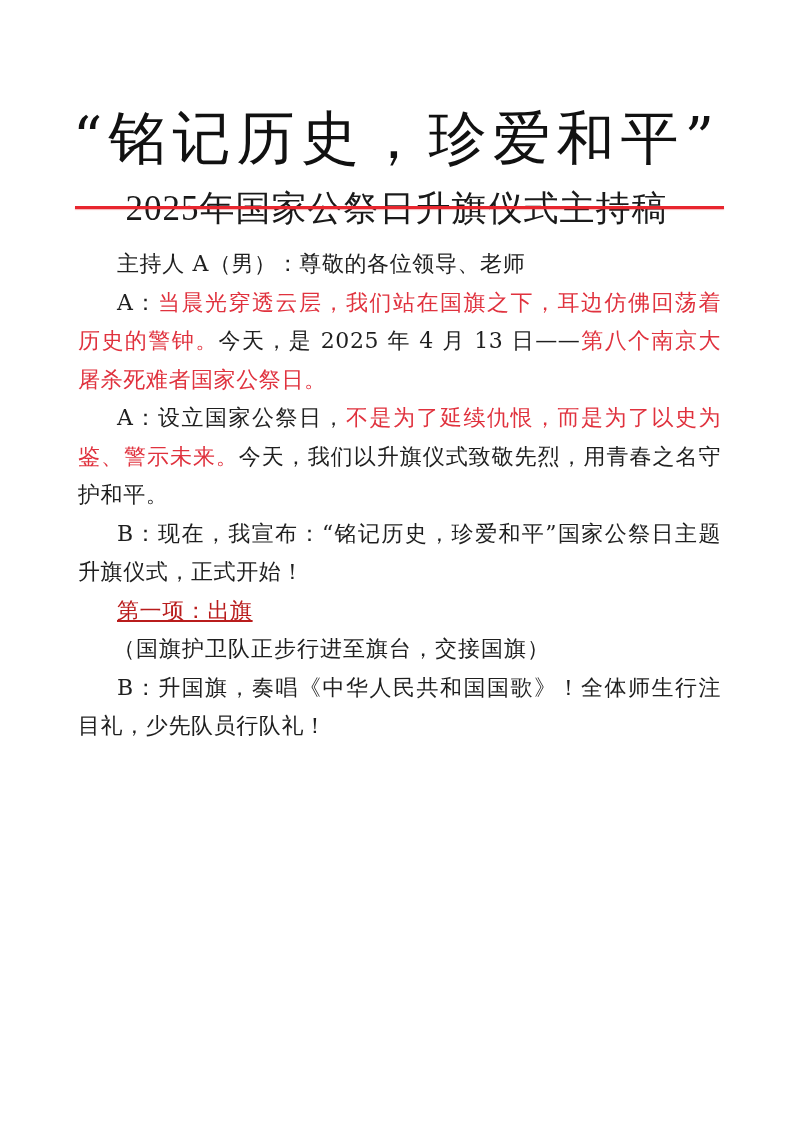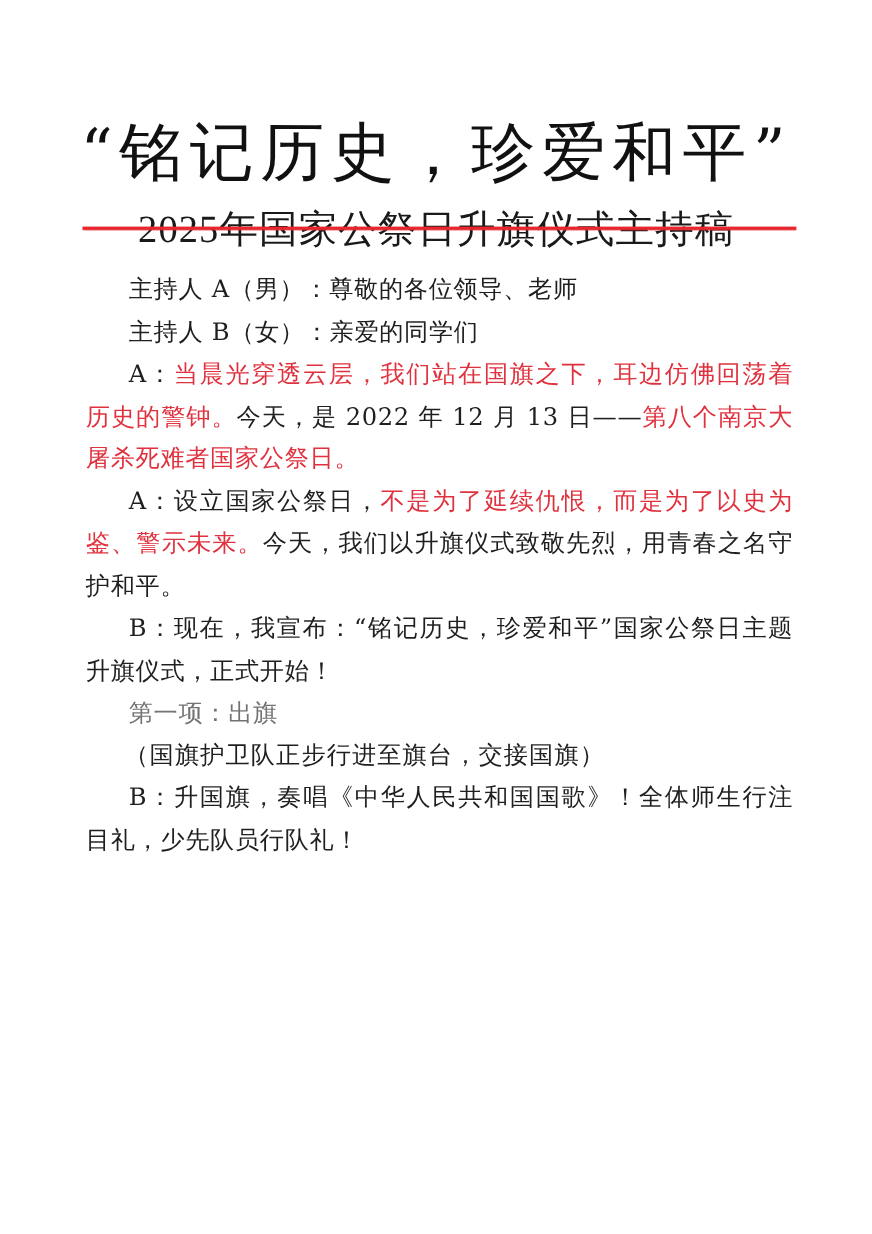--- a/index.html
+++ b/index.html
@@ -71,21 +71,21 @@
     font-family: "DejaVu Serif", "Liberation Serif", serif;
     color: #1f1f1f;
   }
   .p {
     margin: 0;
     text-indent: 39px;
     text-align: justify;
     letter-spacing: 0.6px;
   }
   .red { color: #e0323e; }
-  .blue { color: #737373; }
+  .blue { color: #b91c1c; text-decoration: underline; }
   .heading {
     margin: 0;
     text-indent: 39px;
     letter-spacing: 0.6px;
   }
   .stage {
     margin: 0;
     text-indent: 35px;
     letter-spacing: 1px;
   }
@@ -98,23 +98,20 @@
 
   <div class="subtitle-wrap">
     <h2 class="subtitle">2025年国家公祭日升旗仪式主持稿</h2>
     <div class="red-rule"></div>
   </div>
 
   <div class="body">
     <p class="p">
       <span>主持人 A（男）：尊敬的各位领导、老师</span>
     </p>
-    <p class="p">
-      <span>主持人 B（女）：亲爱的同学们</span>
-    </p>
-    <p class="p"><span>A：</span><span class="red">当晨光穿透云层，我们站在国旗之下，耳边仿佛回荡着历史的警钟。</span><span>今天，是 2022 年 12 月 13 日——</span><span class="red">第八个南京大屠杀死难者国家公祭日。</span></p>
+    <p class="p"><span>A：</span><span class="red">当晨光穿透云层，我们站在国旗之下，耳边仿佛回荡着历史的警钟。</span><span>今天，是 2025 年 4 月 13 日——</span><span class="red">第八个南京大屠杀死难者国家公祭日。</span></p>
     <p class="p"><span>A：设立国家公祭日，</span><span class="red">不是为了延续仇恨，而是为了以史为鉴、警示未来。</span><span>今天，我们以升旗仪式致敬先烈，用青春之名守护和平。</span></p>
     <p class="p"><span>B：现在，我宣布：“铭记历史，珍爱和平”国家公祭日主题升旗仪式，正式开始！</span></p>
     <p class="heading blue"><span>第一项：出旗</span></p>
     <p class="stage"><span>（国旗护卫队正步行进至旗台，交接国旗）</span></p>
     <p class="p"><span>B：升国旗，奏唱《中华人民共和国国歌》！全体师生行注目礼，少先队员行队礼！</span></p>
   </div>
 </div>
 
 </body></html>

